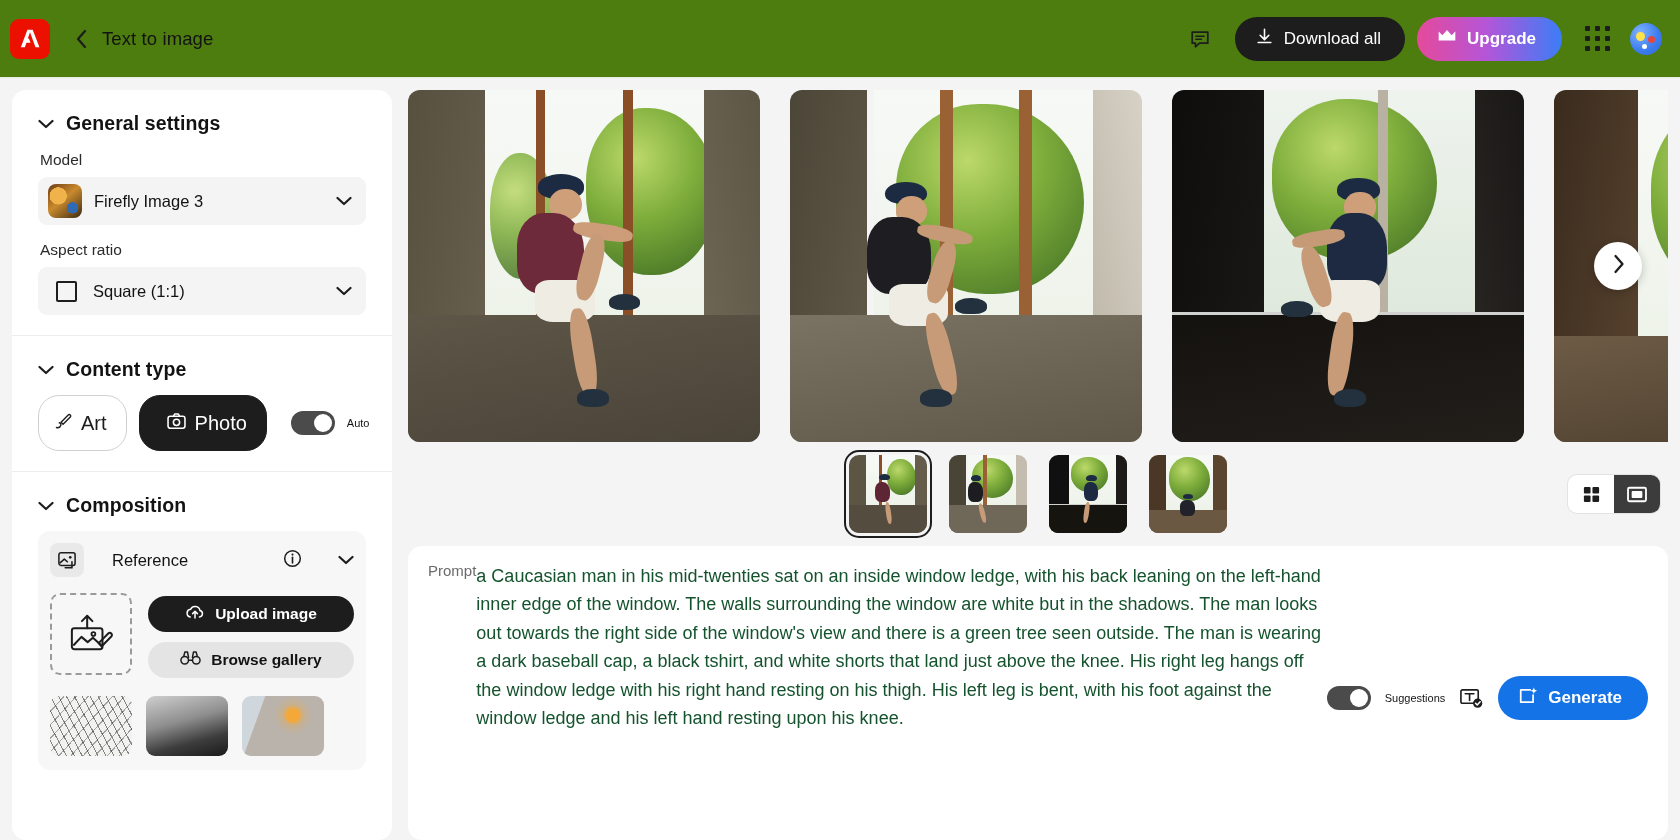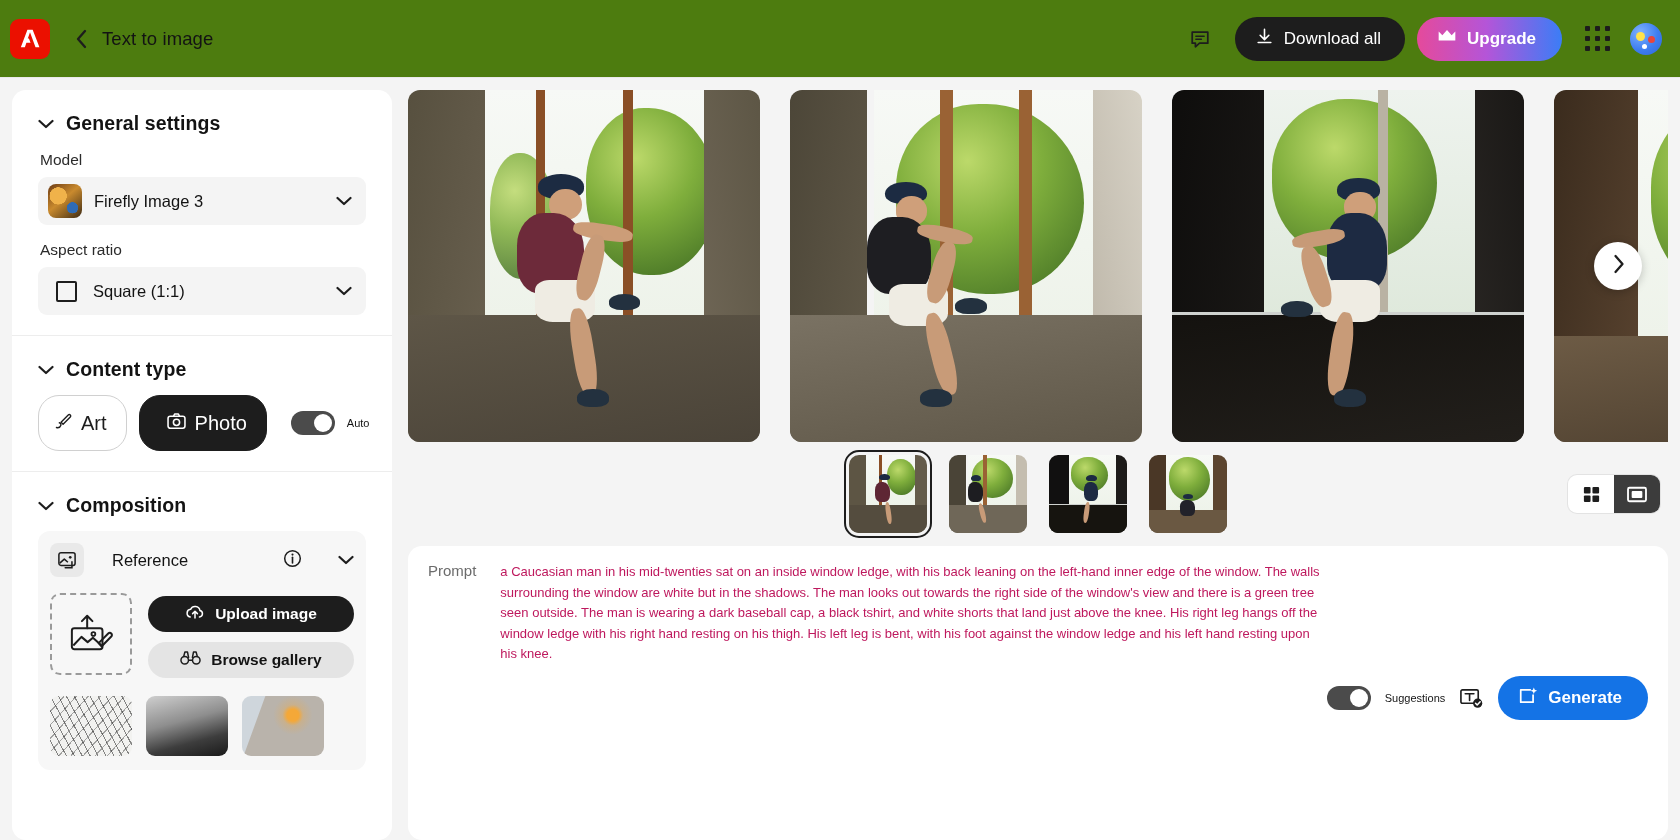--- a/index.html
+++ b/index.html
@@ -176,22 +176,22 @@
   }
   .vbtn { width: 46px; height: 38px; display: flex; align-items: center; justify-content: center; cursor: pointer; }
   .vbtn.active { background: #3c3c3c; }
 
   .prompt-card {
     flex: 1 1 auto; background: #fff; border-radius: 14px; margin-bottom: 0;
     padding: 16px 20px 12px 20px; display: flex; min-height: 0;
   }
   .prompt-label { font-size: 15px; color: #6b6b6b; margin-bottom: 10px; }
   .prompt-text {
-    font-size: 13px; line-height: 1.58; color: #be185d; flex: 1 1 auto;
-    outline: none; overflow: hidden; margin-left: 24px;
+    font-size: 18px; line-height: 1.58; color: #14532d; flex: 1 1 auto;
+    outline: none; overflow: hidden;
   }
   .prompt-foot { display: flex; align-items: center; justify-content: flex-end; gap: 14px; padding-top: 6px; }
   .btn-generate {
     height: 44px; border-radius: 24px; background: #1473e6; color: #fff;
     display: flex; align-items: center; gap: 10px; padding: 0 26px 0 20px;
     font-size: 17px; font-weight: 700; cursor: pointer; white-space: nowrap;
   }
 </style>
 </head>
 <body>

